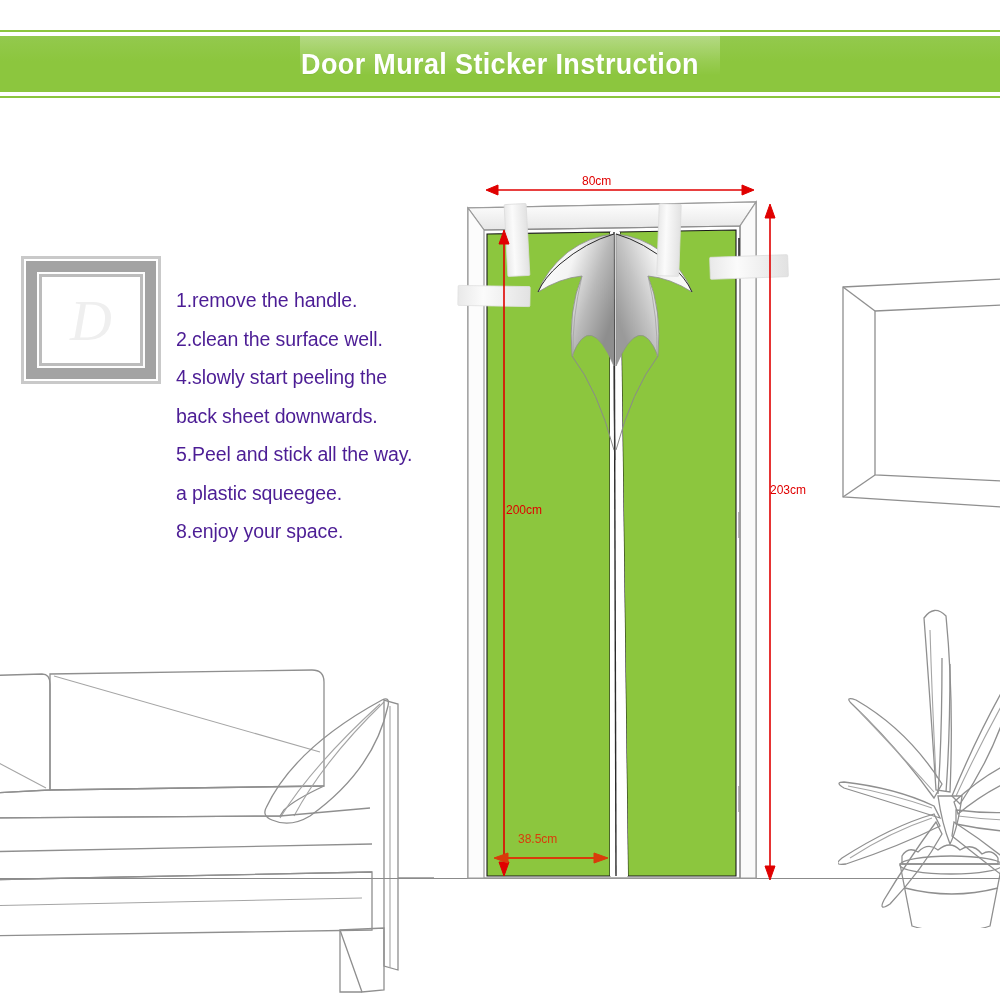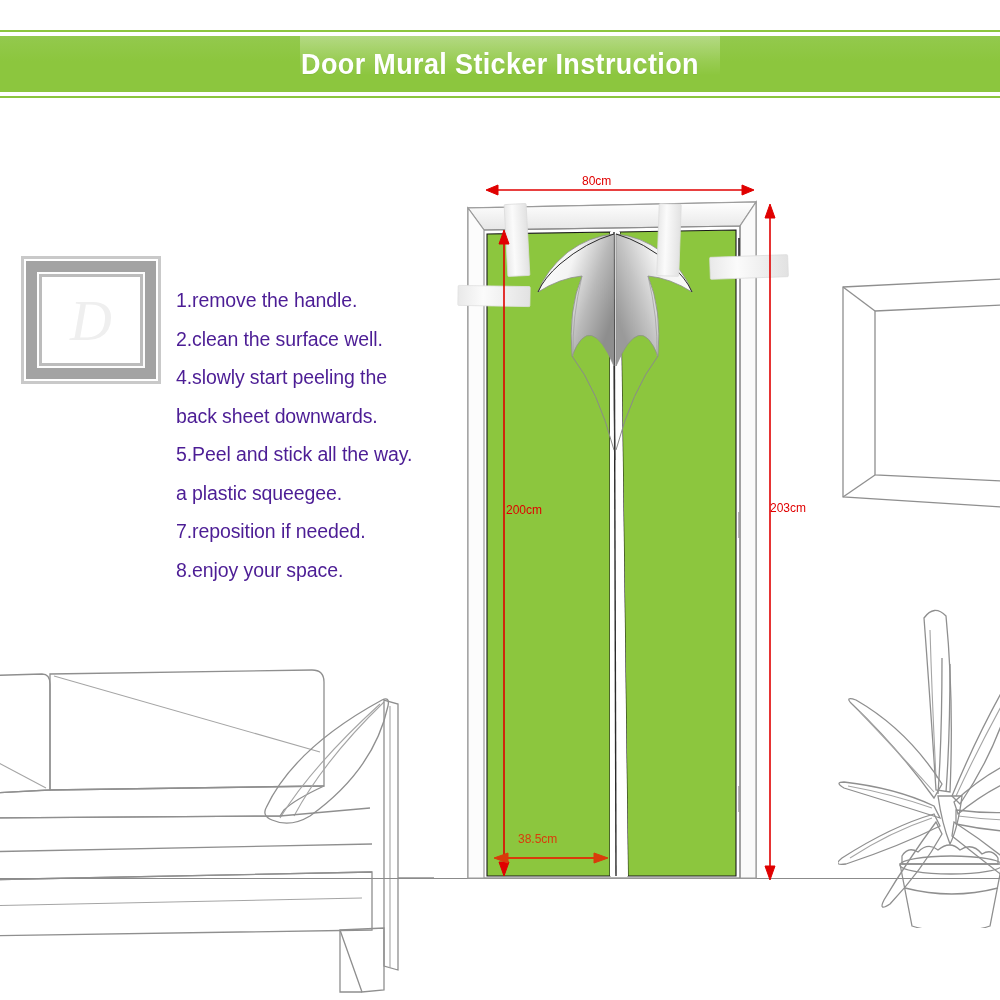--- a/index.html
+++ b/index.html
@@ -80,21 +80,20 @@
     <div class="pf-letter">D</div>
   </div>
 
   <div class="steps">
     <div class="step-line">1.remove the handle.</div>
     <div class="step-line">2.clean the surface well.</div>
     <div class="step-line">4.slowly start peeling the</div>
     <div class="step-line">back sheet downwards.</div>
     <div class="step-line">5.Peel and stick all the way.</div>
     <div class="step-line">a plastic squeegee.</div>
-    <div class="step-line">7.reposition if needed.</div>
     <div class="step-line">8.enjoy your space.</div>
   </div>
 
   <svg width="170" height="240" viewBox="0 0 170 240" style="position:absolute;left:835px;top:275px;">
     <polygon class="sk" points="8,12 168,4 168,232 8,222"></polygon>
     <polygon class="sk" points="40,36 168,30 168,206 40,200"></polygon>
     <line class="sk" x1="8" y1="12" x2="40" y2="36"></line>
     <line class="sk" x1="8" y1="222" x2="40" y2="200"></line>
   </svg>
 
@@ -268,16 +267,16 @@
       <g stroke="#d93b0b" fill="#d93b0b">
         <line x1="58" y1="698" x2="164" y2="698" stroke-width="1.8"></line>
         <polygon points="54,698 68,693 68,703"></polygon>
         <polygon points="168,698 154,693 154,703"></polygon>
       </g>
     </g>
   </svg>
 
   <div class="dim-label" style="left:582px;top:174px;">80cm</div>
   <div class="dim-label" style="left:506px;top:503px;">200cm</div>
-  <div class="dim-label" style="left:770px;top:501px;">203cm</div>
+  <div class="dim-label" style="left:770px;top:483px;">203cm</div>
   <div class="dim-label orange" style="left:518px;top:832px;">38.5cm</div>
 
 </div>
 
 </body></html>

